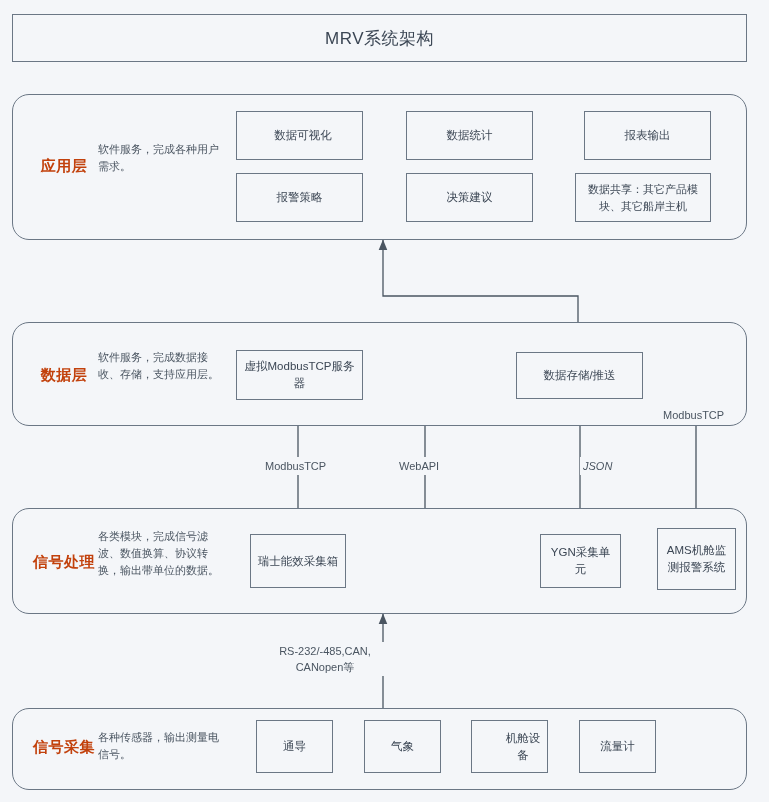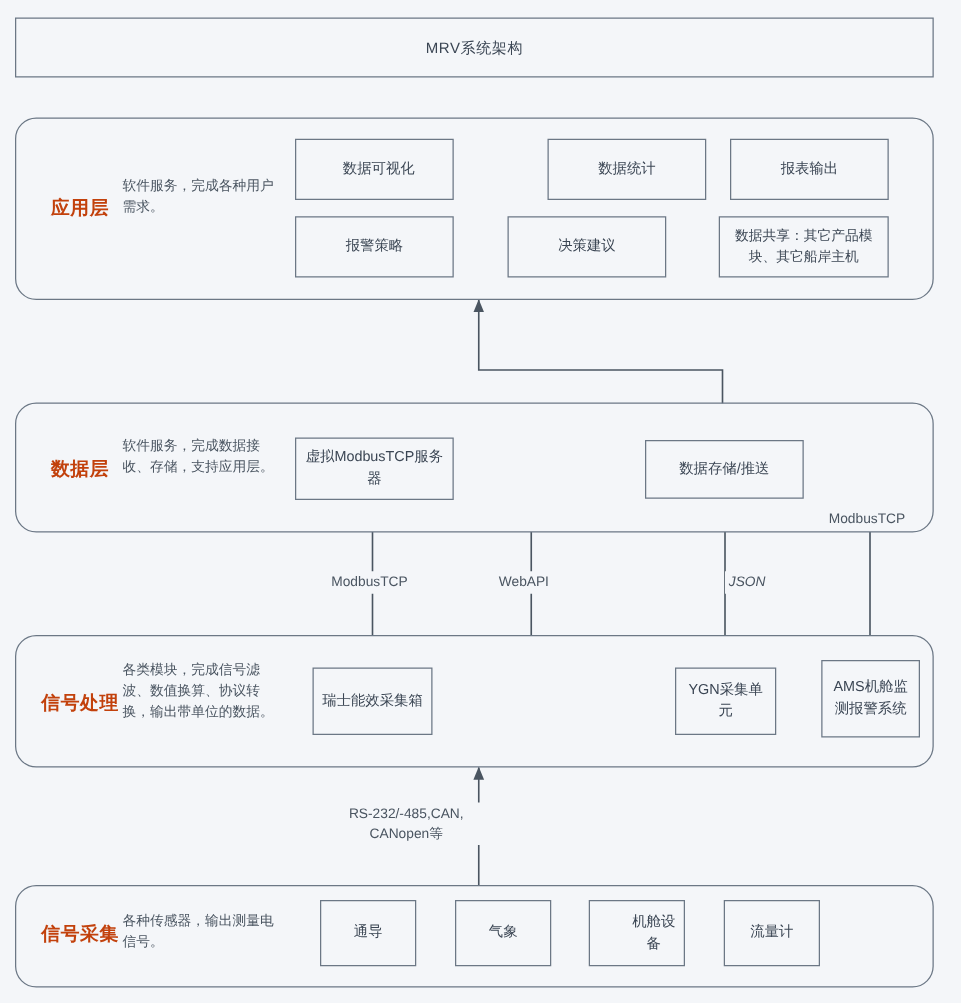--- a/index.html
+++ b/index.html
@@ -29,21 +29,21 @@
     left: 12px; top: 14px;
     width: 735px; height: 48px;
     border: 1.4px solid #6b7785;
     background: #f4f6f9;
     box-sizing: border-box;
     display: flex;
     align-items: center;
     justify-content: center;
   }
   .title-box .title-text {
-    font-size: 12px;
+    font-size: 17px;
     color: #3b4654;
     letter-spacing: .5px;
   }
 
   
   .layer {
     position: absolute;
     border: 1.4px solid #6b7785;
     border-radius: 17px;
     background: #f4f6f9;
@@ -126,21 +126,21 @@
 
   <div class="title-box">
     <span class="title-text">MRV系统架构</span>
   </div>
 
   <div class="layer" style="left:12px; top:94px; width:735px; height:146px;"></div>
   <div class="layer-title" style="left:18px; top:157px; width:92px; text-align:center;">应用层</div>
   <div class="layer-desc" style="left:98px; top:141px; width:128px;">软件服务，完成各种用户需求。</div>
 
   <div class="node" style="left:236px; top:111px; width:127px; height:49px;padding-left:12px;">数据可视化</div>
-  <div class="node" style="left:406px; top:111px; width:127px; height:49px;margin-left:32px;">数据统计</div>
+  <div class="node" style="left:406px; top:111px; width:127px; height:49px;">数据统计</div>
   <div class="node" style="left:236px; top:173px; width:127px; height:49px;">报警策略</div>
 
   <div class="node" style="left:584px; top:111px; width:127px; height:49px;">报表输出</div>
   <div class="node" style="left:406px; top:173px; width:127px; height:49px;">决策建议</div>
   <div class="node" style="left:575px; top:173px; width:136px; height:49px; font-size:11px;">数据共享：其它产品模块、其它船岸主机</div>
 
   <div class="layer" style="left:12px; top:322px; width:735px; height:104px;"></div>
   <div class="layer-title" style="left:18px; top:366px; width:92px; text-align:center;">数据层</div>
   <div class="layer-desc" style="left:98px; top:349px; width:128px;">软件服务，完成数据接收、存储，支持应用层。</div>
 

